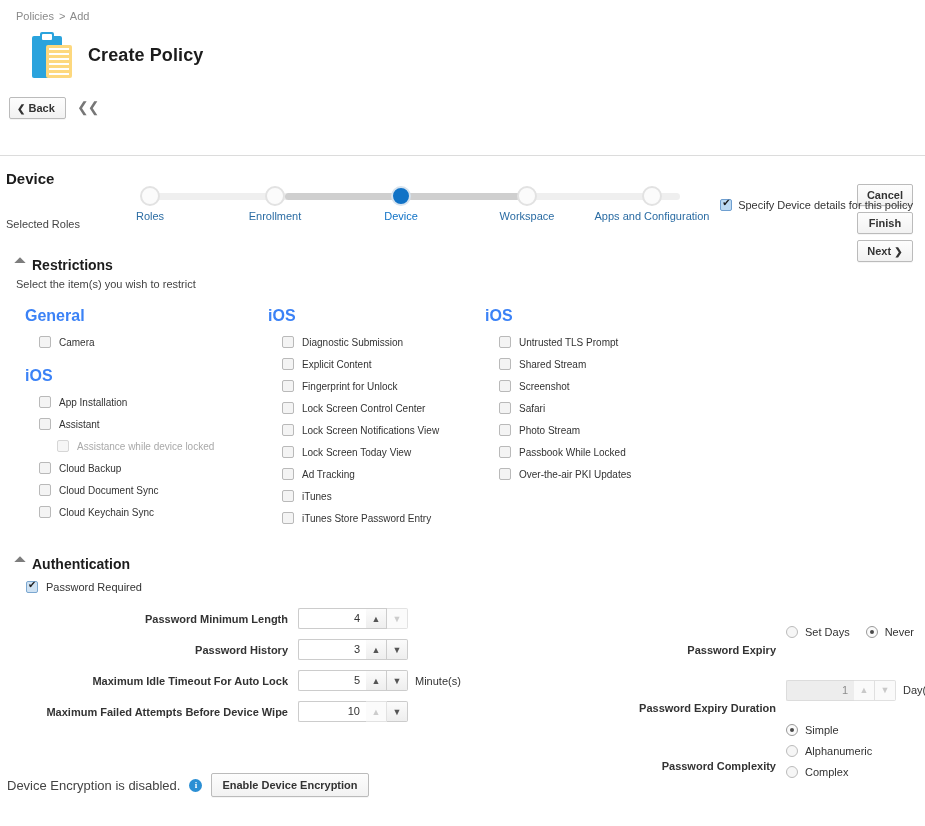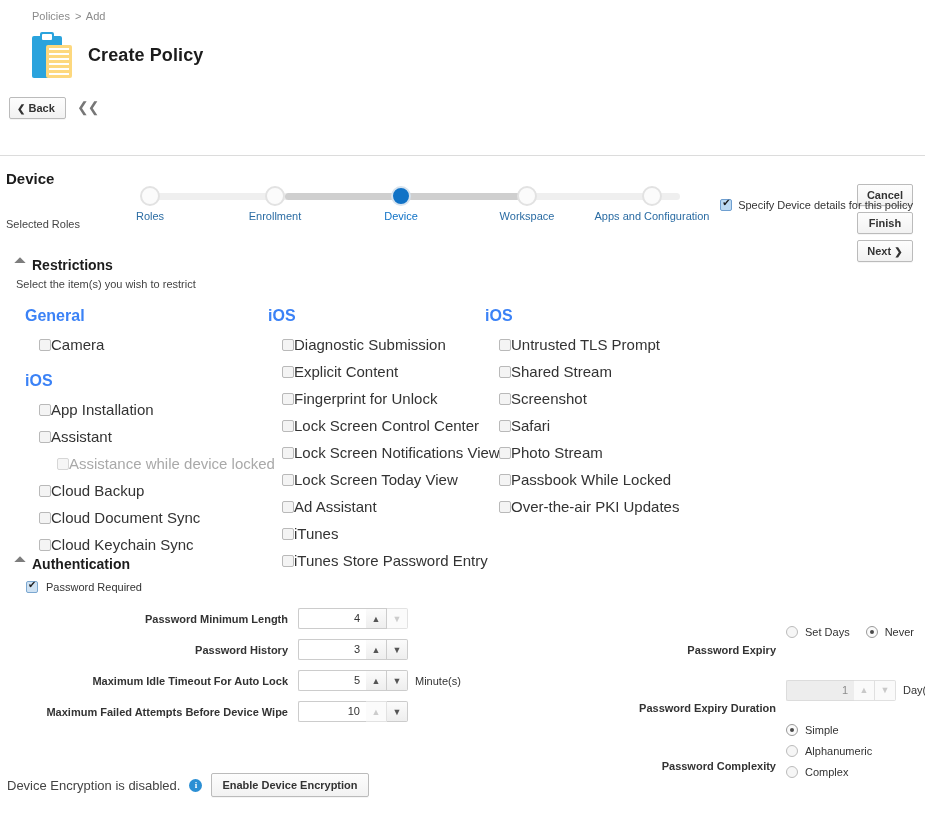--- a/index.html
+++ b/index.html
@@ -9,21 +9,21 @@
     background: #ffffff;
     font-family: "Liberation Sans", sans-serif;
     font-size: 11px;
     color: #333333;
     overflow: hidden;
   }
   #page { position: relative; width: 925px; height: 826px; }
 
   
   .breadcrumb {
-    position: absolute; left: 32px; top: 10px;
+    position: absolute; left: 16px; top: 10px;
     font-size: 11px; color: #888888;
   }
   .breadcrumb .crumb-link { color: #8a8a8a; }
   .breadcrumb .crumb-sep { color: #8a8a8a; margin: 0 2px; }
   .breadcrumb .crumb-cur { color: #8a8a8a; }
 
   
   .title-row {
     position: absolute; left: 28px; top: 30px;
     display: flex; align-items: center;
@@ -150,22 +150,22 @@
   .rcols { position: absolute; left: 9px; top: 50px; width: 890px; }
   .rcol { position: absolute; top: 0; }
   .rcol-1 { left: 0px; }
   .rcol-2 { left: 243px; }
   .rcol-3 { left: 460px; }
   .rcol h4 {
     margin: 0 0 11px 0; font-size: 16px; font-weight: bold; color: #3b82f6;
   }
   .rcol h4.sub-ios { margin-top: 19px; }
   .ritem {
-    display: flex; align-items: center; 
-    margin: 0 0 10px 14px; font-size: 15px; color: #333333;
+    display: flex; align-items: center; gap: 8px;
+    margin: 0 0 10px 14px; font-size: 10px; color: #333333;
   }
   .ritem.indent { margin-left: 32px; color: #a9a9a9; }
 
   
   .auth { position: absolute; left: 16px; top: 556px; width: 900px; }
   .pwd-req {
     display: flex; align-items: center; gap: 8px;
     margin: 9px 0 0 10px; font-size: 11px; color: #333;
   }
   .auth-left { position: absolute; left: 0px; top: 52px; width: 460px; }
@@ -379,21 +379,21 @@
         <div class="ritem">
           <span class="cb"></span>
           <span>Lock Screen Notifications View</span>
         </div>
         <div class="ritem">
           <span class="cb"></span>
           <span>Lock Screen Today View</span>
         </div>
         <div class="ritem">
           <span class="cb"></span>
-          <span>Ad Assistant</span>
+          <span>Ad Tracking</span>
         </div>
         <div class="ritem">
           <span class="cb"></span>
           <span>iTunes</span>
         </div>
         <div class="ritem">
           <span class="cb"></span>
           <span>iTunes Store Password Entry</span>
         </div>
       </div>

